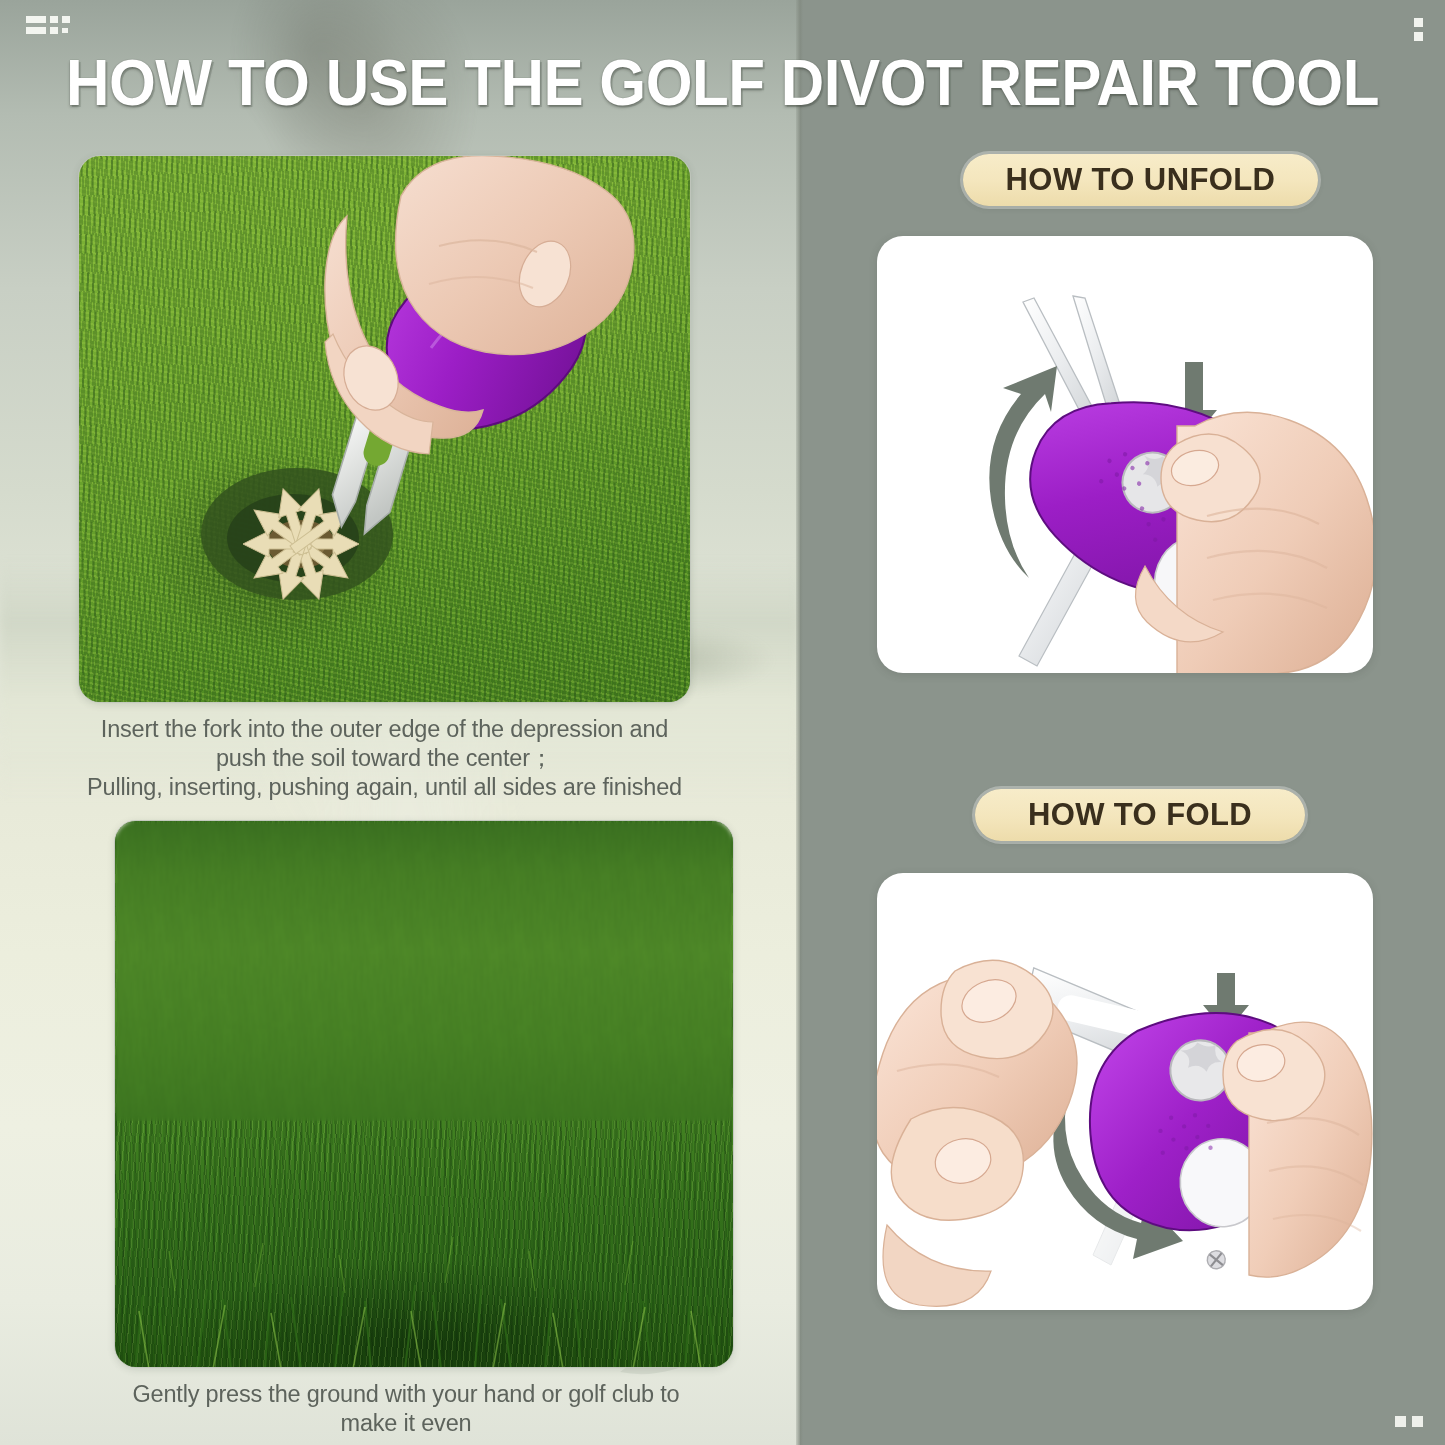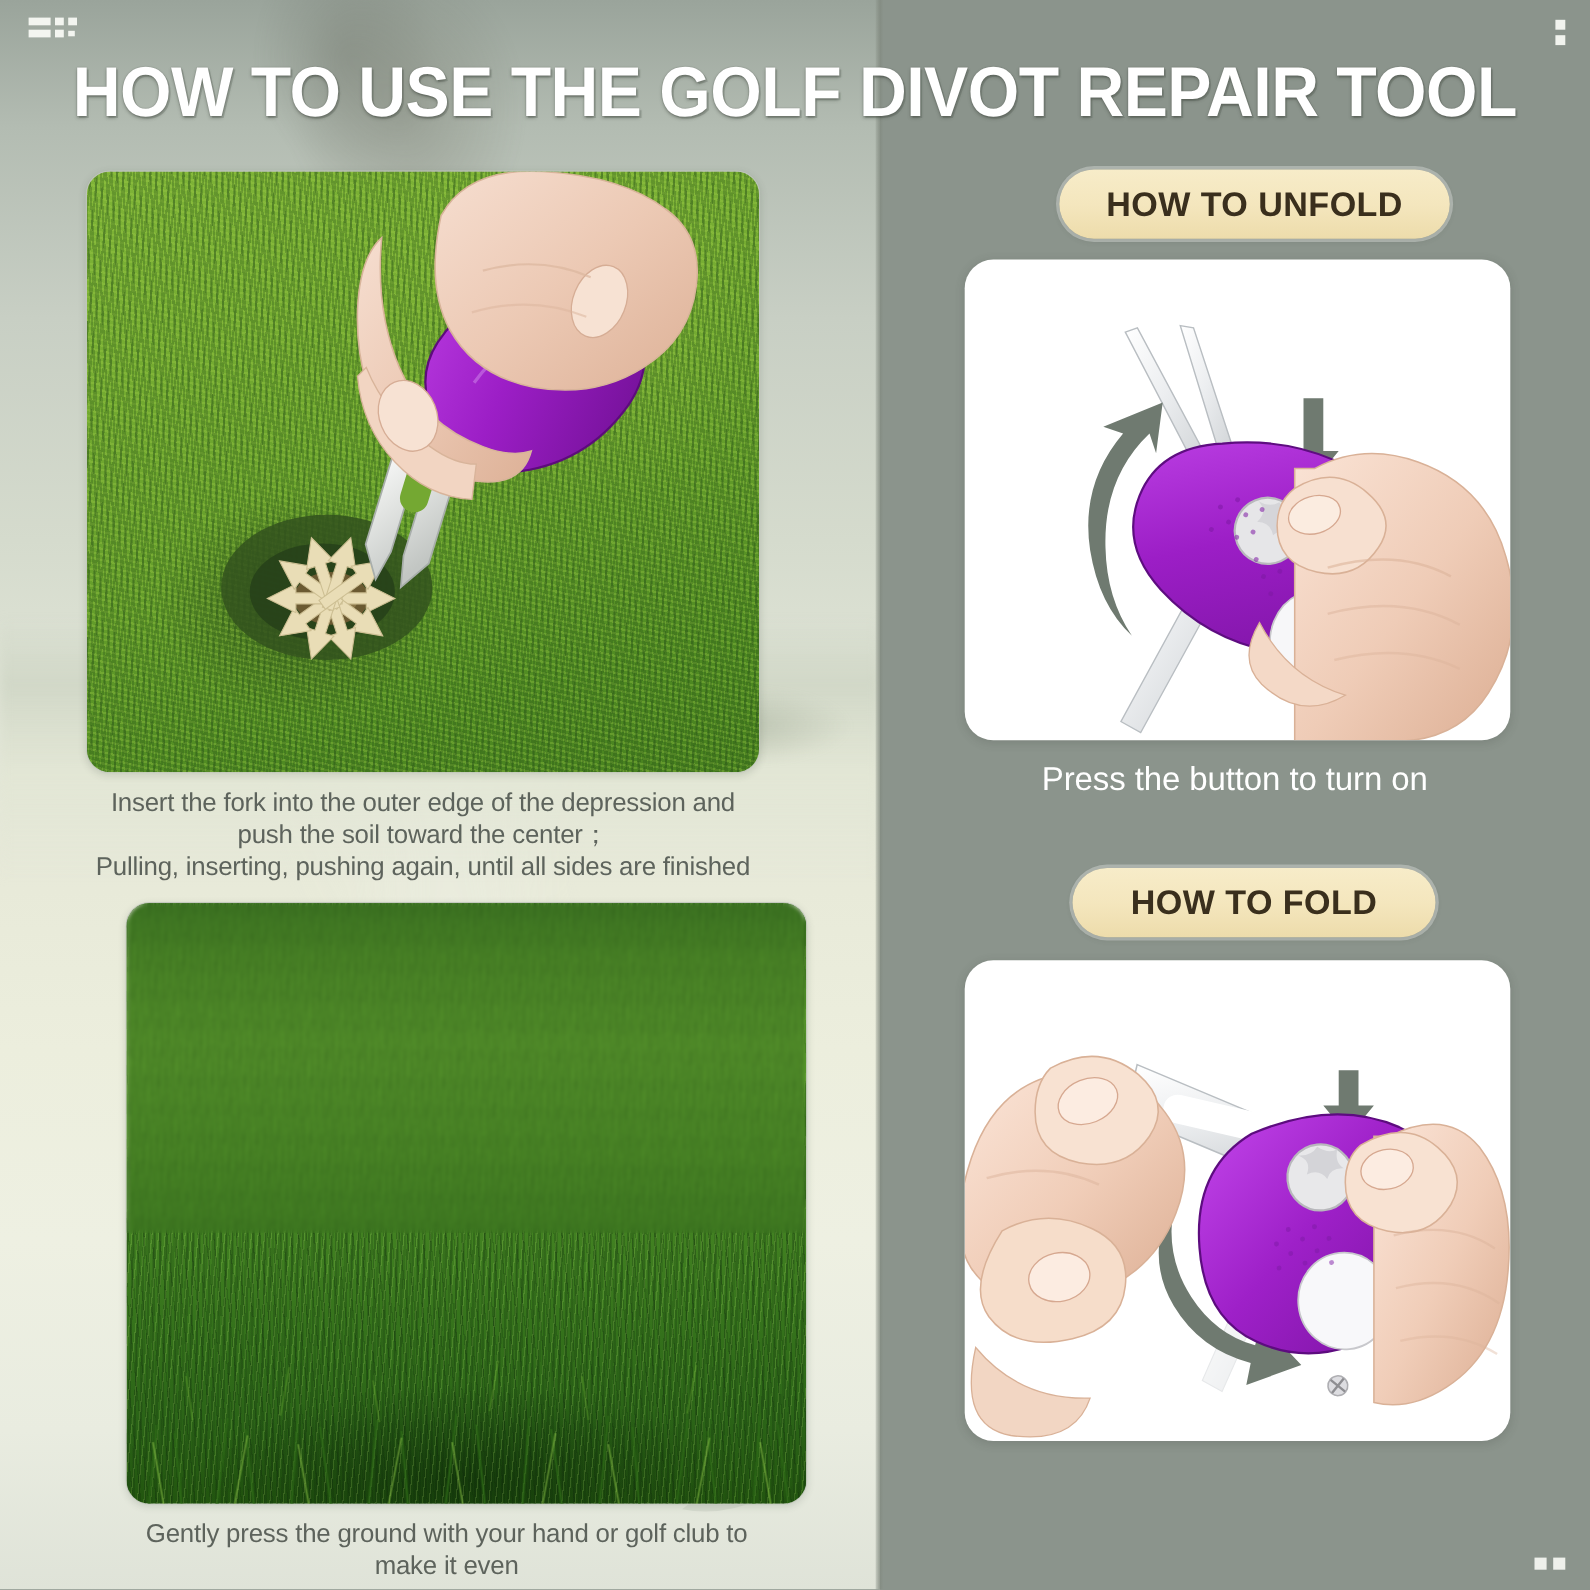--- a/index.html
+++ b/index.html
@@ -142,21 +142,21 @@
     background:
       repeating-linear-gradient(96deg, rgba(180,225,110,.18) 0 1px, rgba(0,0,0,0) 1px 6px),
       repeating-linear-gradient(-96deg, rgba(12,40,8,.22) 0 1px, rgba(0,0,0,0) 1px 7px),
       radial-gradient(ellipse 340px 120px at 50% 96%, rgba(8,34,6,.55), rgba(8,34,6,0) 72%);
   }
   .grass-bottom-blur { position:absolute; left:0; top:0; width:100%; height:55%; backdrop-filter:blur(2px); }
 
   
   .badge {
     position:absolute;
-    height:63px;
+    height:52px;
     border-radius:34px;
     background:linear-gradient(180deg,#f7ecc9 0%, #f4e6bd 52%, #eddcab 100%);
     box-shadow:0 0 0 3px rgba(255,255,255,.30), 0 2px 6px rgba(60,66,58,.18);
     display:flex; align-items:center; justify-content:center;
   }
   .badge span {
     font-family:"Liberation Sans", sans-serif;
     font-weight:700;
     font-size:31px;
     letter-spacing:.4px;
@@ -437,21 +437,20 @@
         <path d="M300 208 q36 -22 66 4 q28 24 10 50 q-20 30 -56 22 q-36 -8 -36 -42 q0 -22 16 -34 z" fill="#f7e0d0" stroke="#d9b197" stroke-width="1.4"></path>
         <ellipse cx="318" cy="232" rx="24" ry="17" transform="rotate(-16 318 232)" fill="#fbece0" stroke="#d6a890" stroke-width="1.2"></ellipse>
         <path d="M330 280 q64 -18 112 8" stroke="#dcb49b" stroke-width="2.2" fill="none" opacity=".6"></path>
         <path d="M330 322 q68 -18 120 10" stroke="#dcb49b" stroke-width="2.2" fill="none" opacity=".5"></path>
         <path d="M336 364 q64 -16 114 8" stroke="#dcb49b" stroke-width="2.2" fill="none" opacity=".45"></path>
         <path d="M268 330 q26 50 78 66 q-40 24 -76 -10 q-22 -22 -2 -56 z" fill="#f4d9c7" stroke="#d9b197" stroke-width="1.2"></path>
       </g>
     </svg>
   </div>
 
-  <div class="caption-right" style="top:690px;">Press the button to turn on</div>
 
   <div class="badge" style="left:975px; top:789px; width:330px;">
     <span>HOW TO FOLD</span>
   </div>
 
   <div class="white-card" style="left:877px; top:873px; width:496px; height:437px;">
     <svg width="496" height="437" viewBox="0 0 496 437">
       <defs>
         <linearGradient id="skin3" x1="0" y1="0" x2="1" y2="1">
           <stop offset="0%" stop-color="#fbe5d8"></stop>

